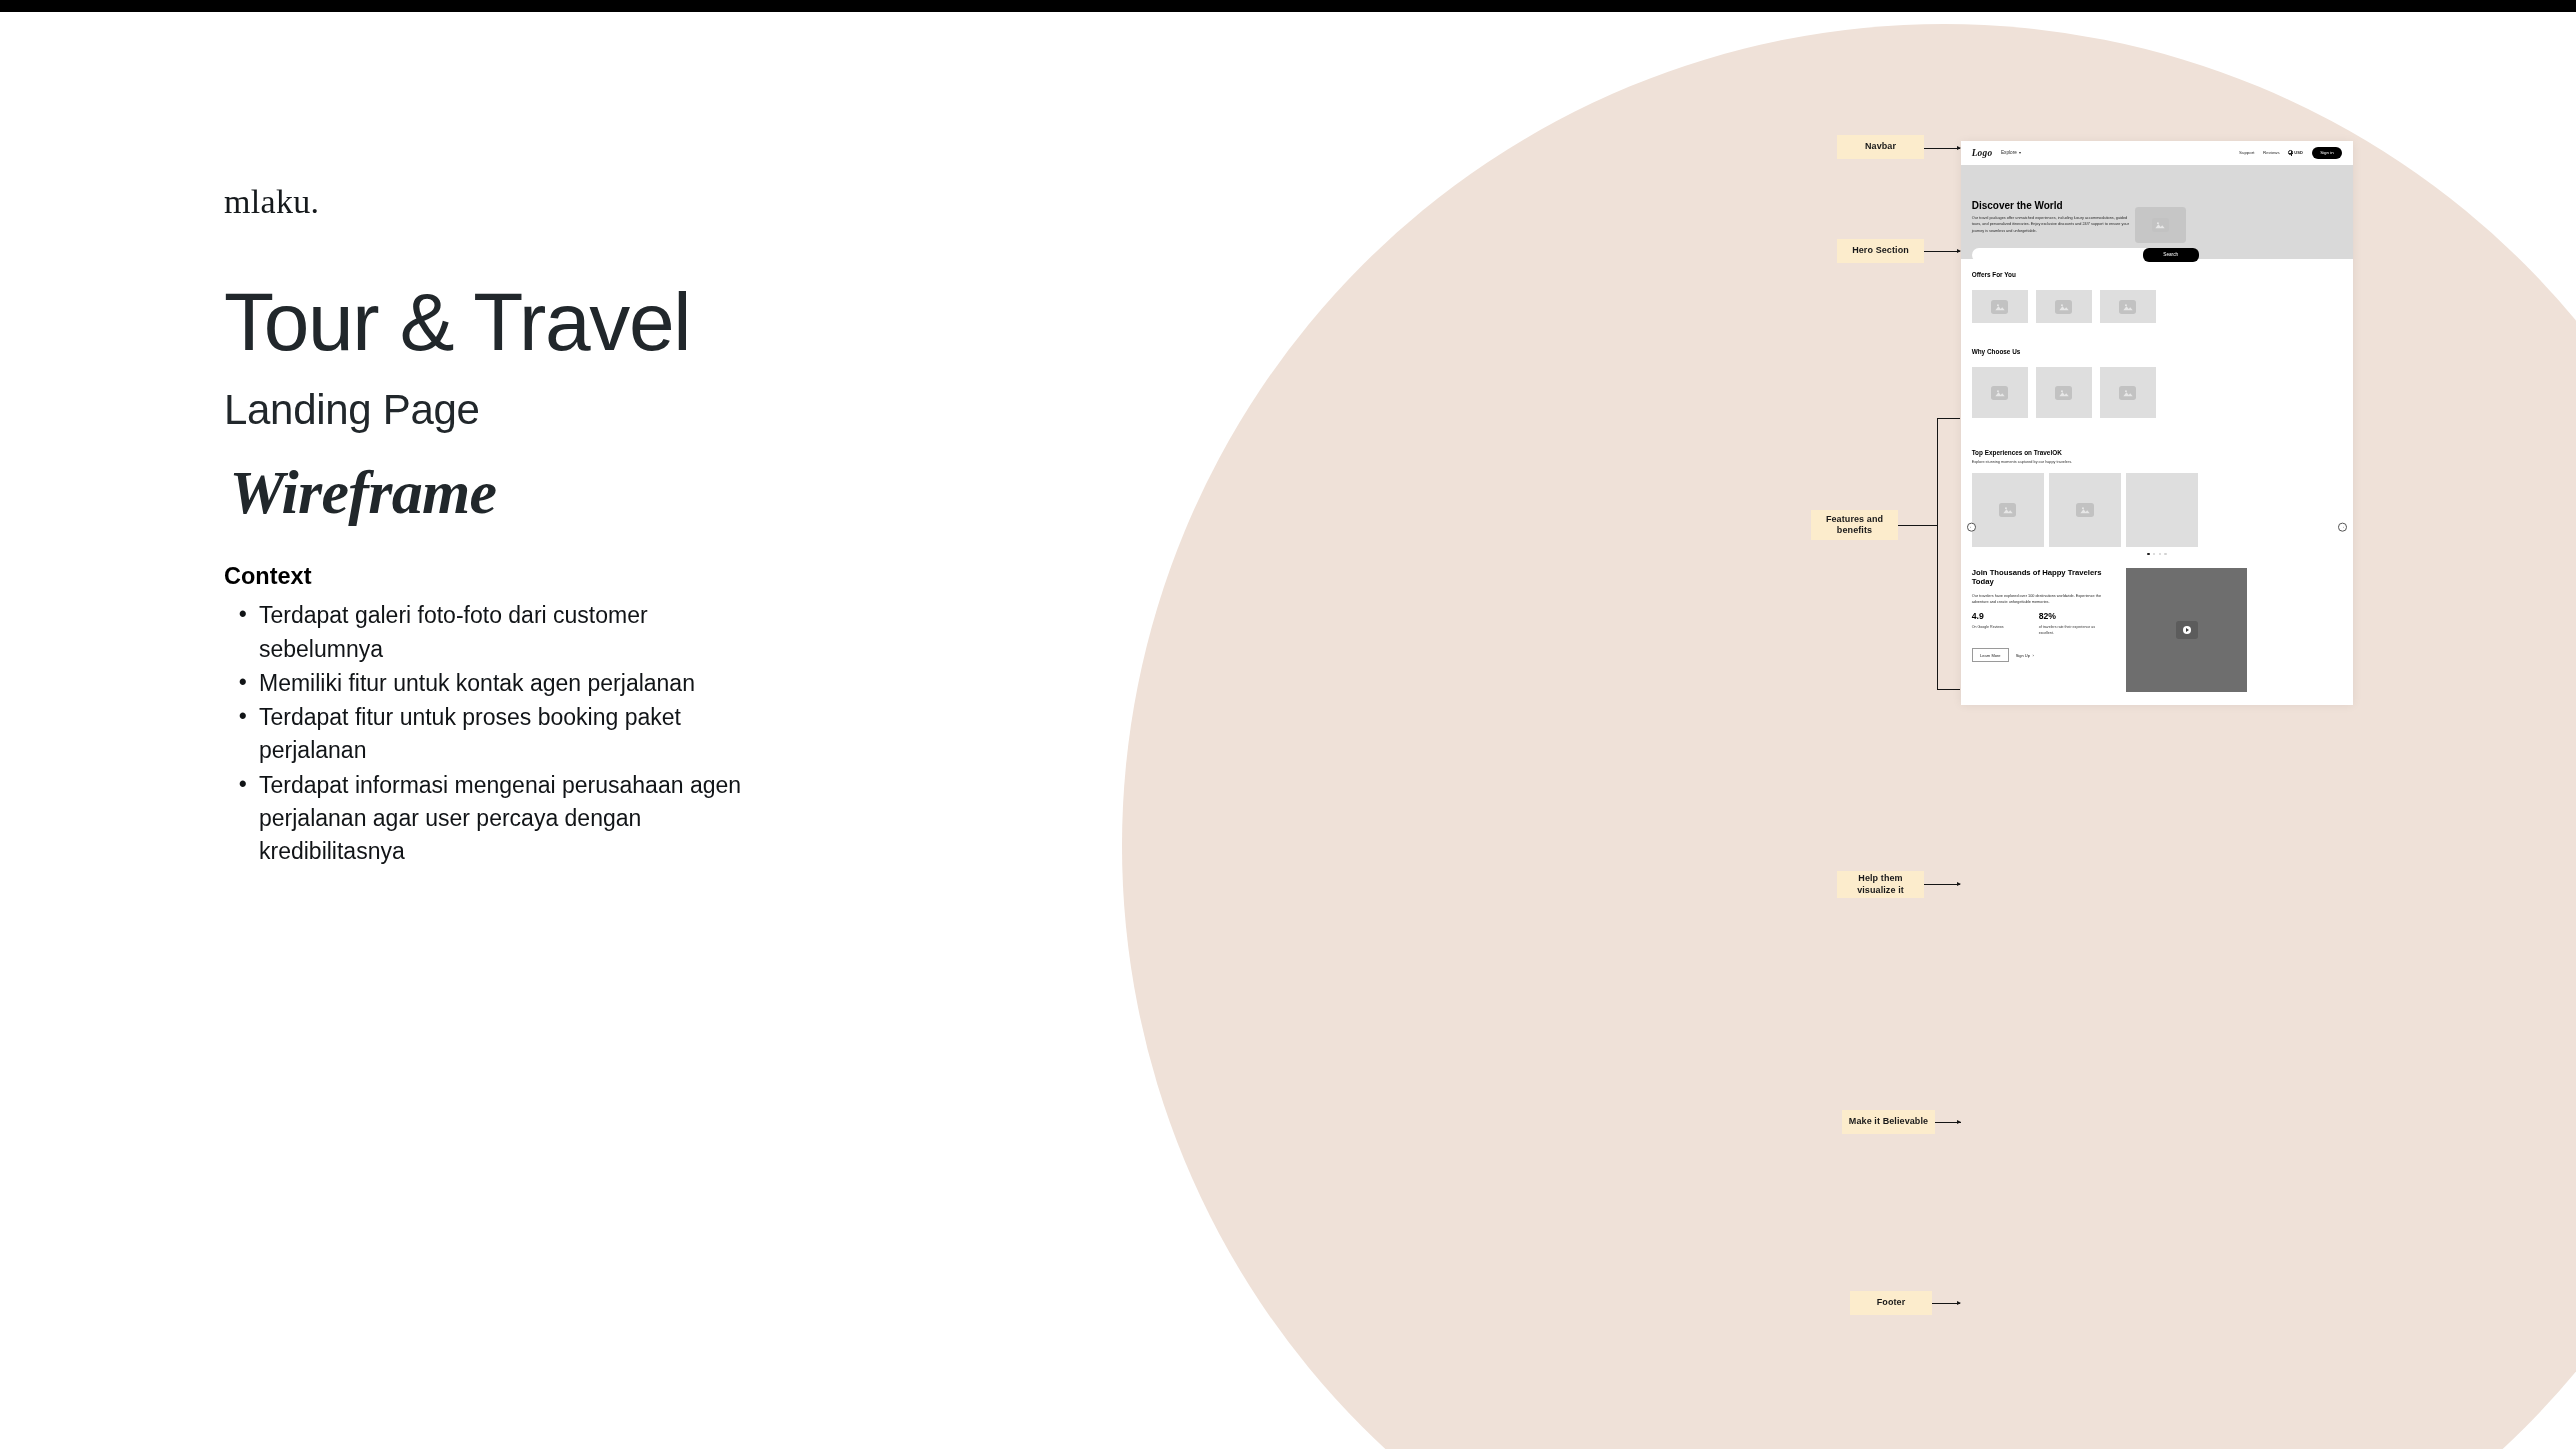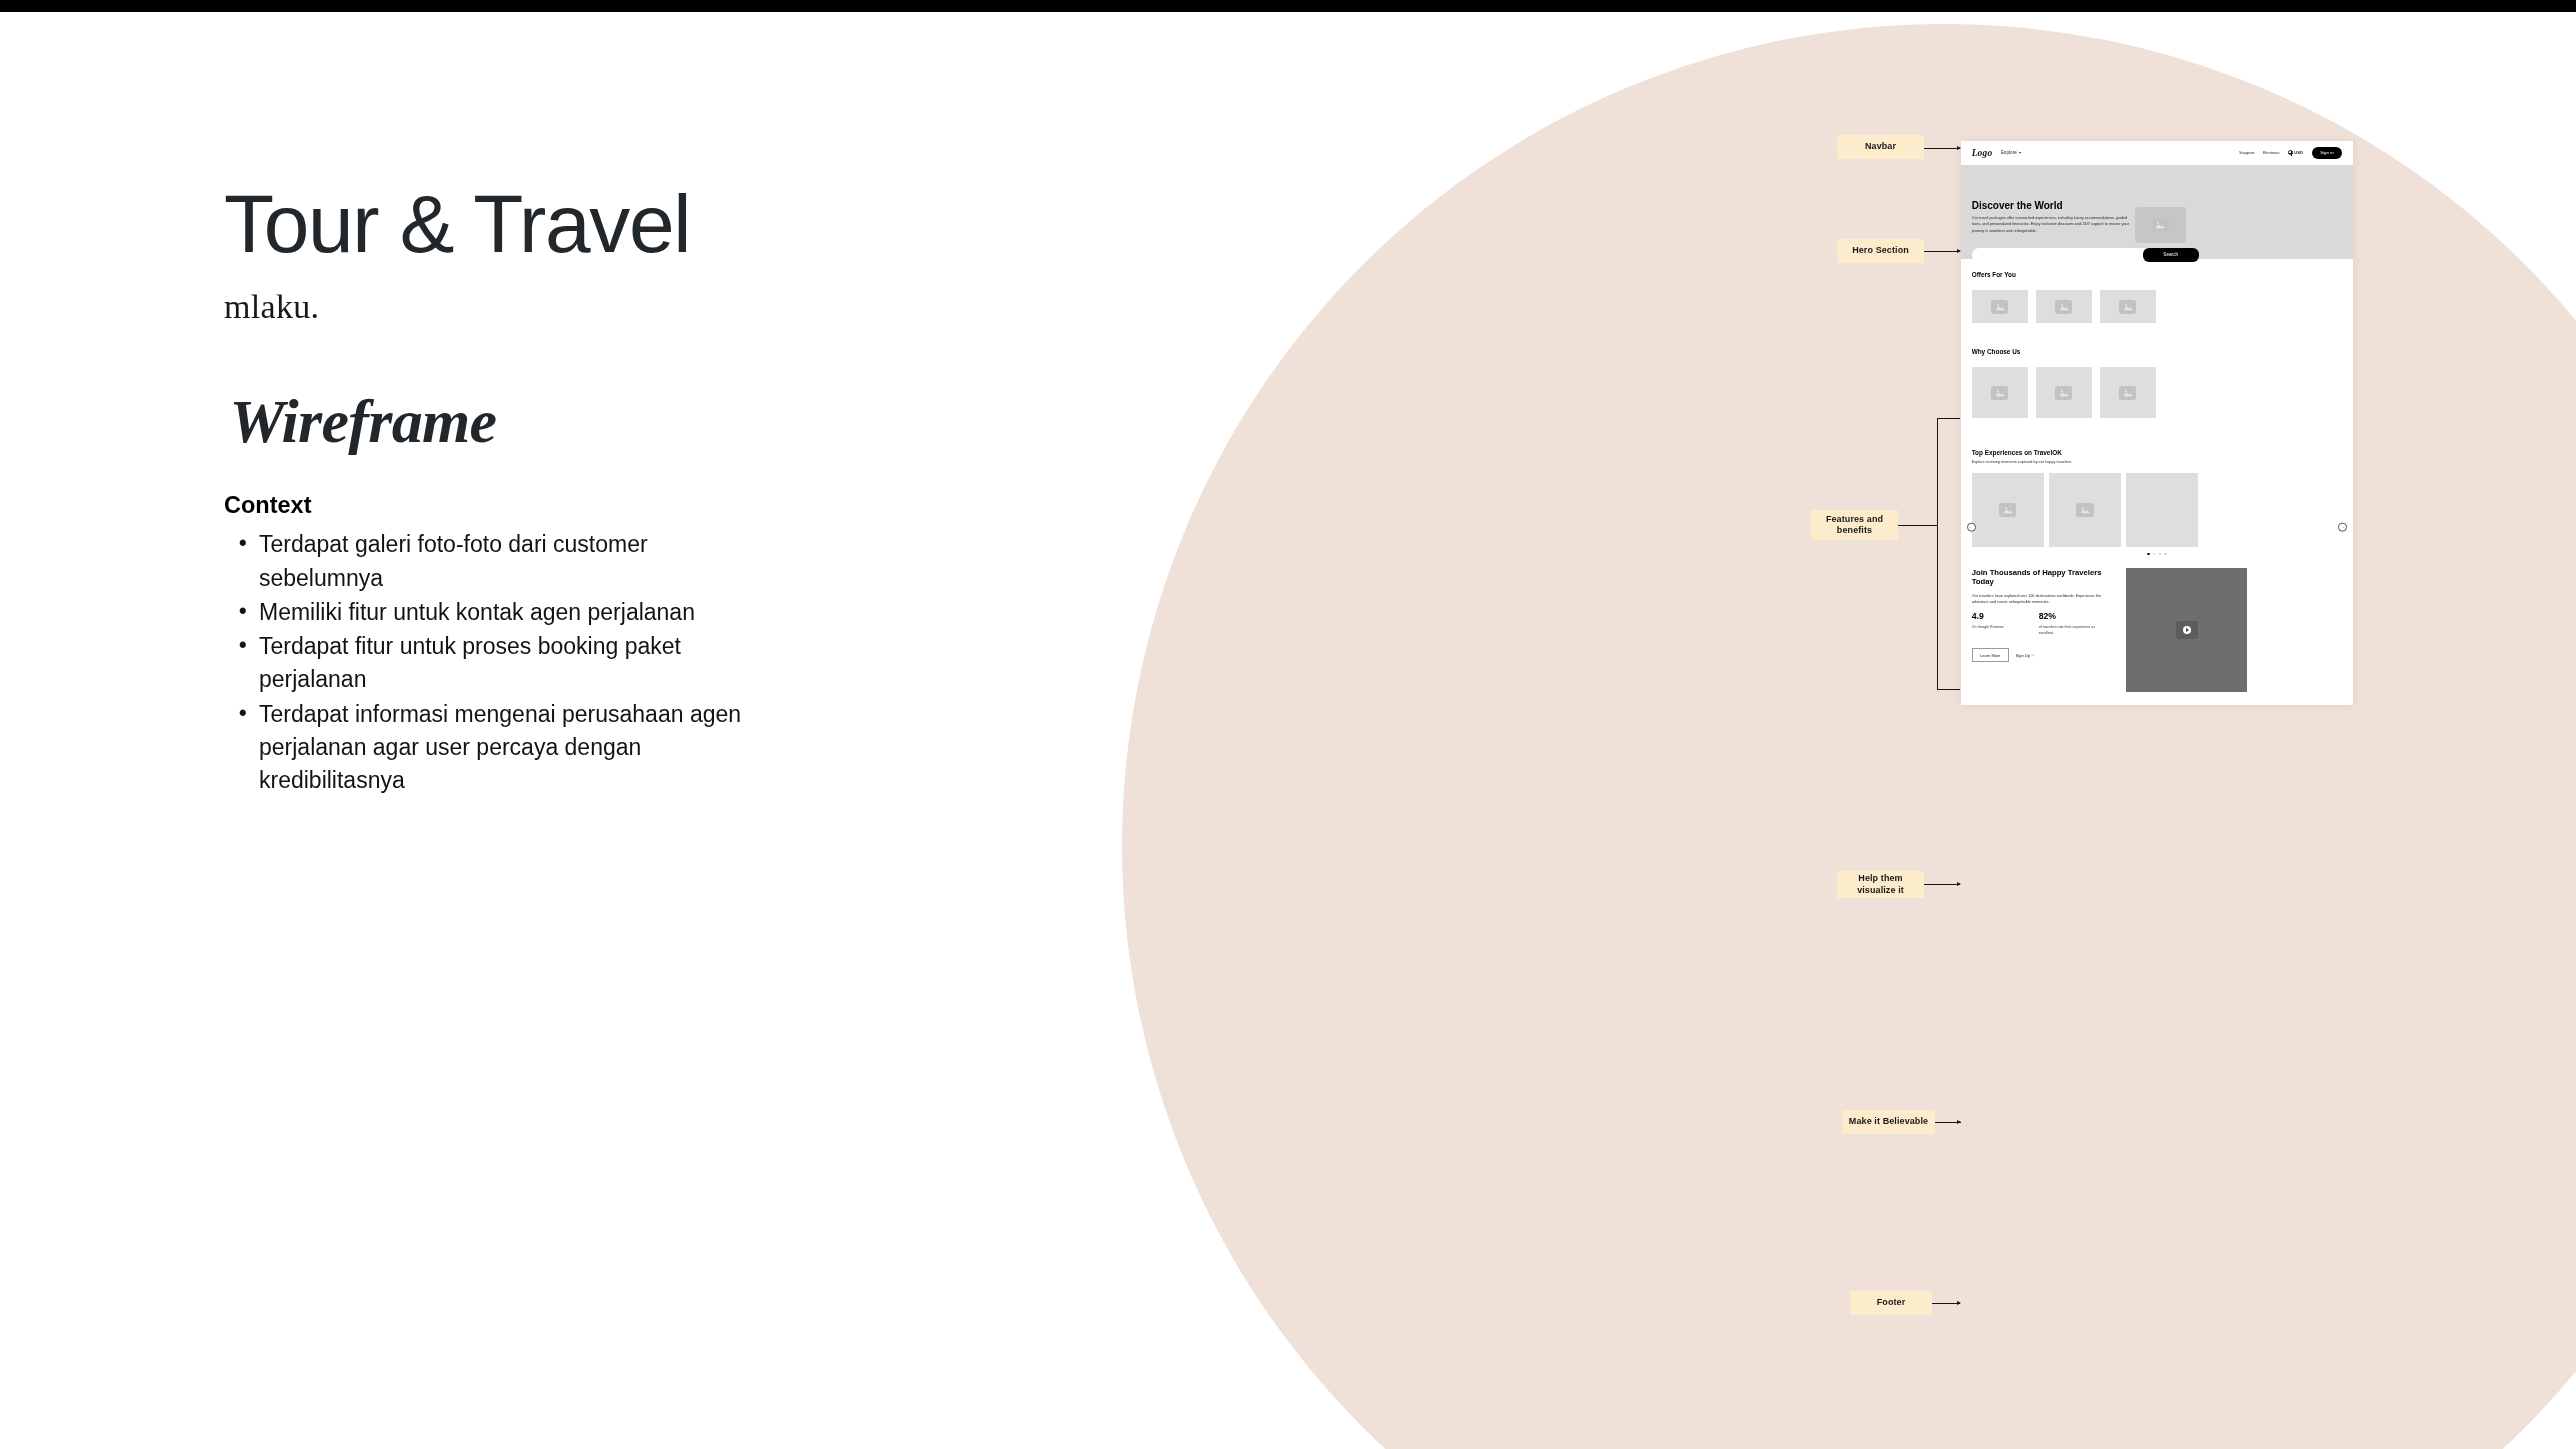--- a/index.html
+++ b/index.html
@@ -210,22 +210,23 @@
 </head>
 <body>
 
 <div id="topbar"></div>
 
 <div id="stage">
 
   <div id="beige-blob"></div>
 
   <div id="left-col">
+    <div id="brand-mark">mlaku.</div>
     <div id="title-main">Tour &amp; Travel</div>
-    <div id="brand-mark">mlaku.</div>
+    <div id="title-sub">Landing Page</div>
     <div id="title-wireframe">Wireframe</div>
     <div id="context-head">Context</div>
     <ul id="context-list">
       <li>Terdapat galeri foto-foto dari customer sebelumnya</li>
       <li>Memiliki fitur untuk kontak agen perjalanan</li>
       <li>Terdapat fitur untuk proses booking paket perjalanan</li>
       <li>Terdapat informasi mengenai perusahaan agen perjalanan agar user percaya dengan kredibilitasnya</li>
     </ul>
   </div>
 

